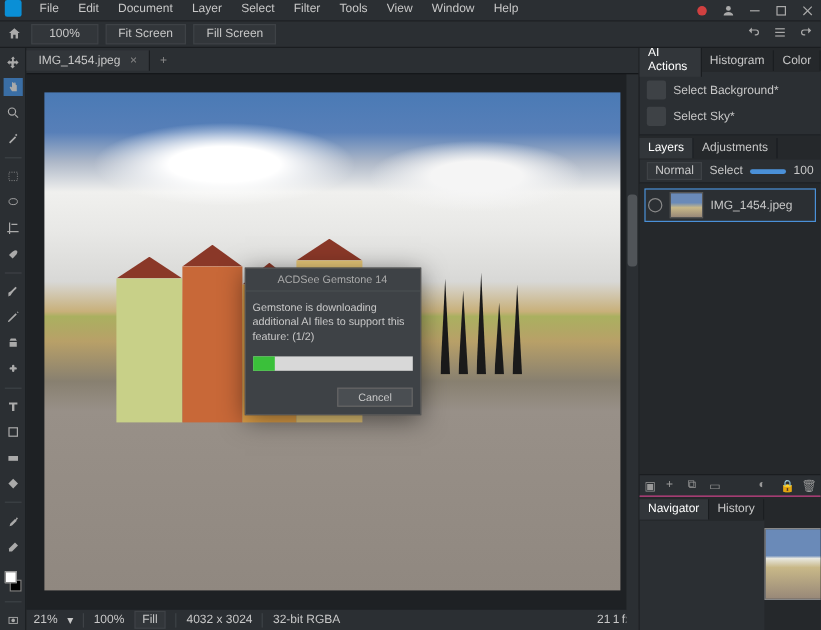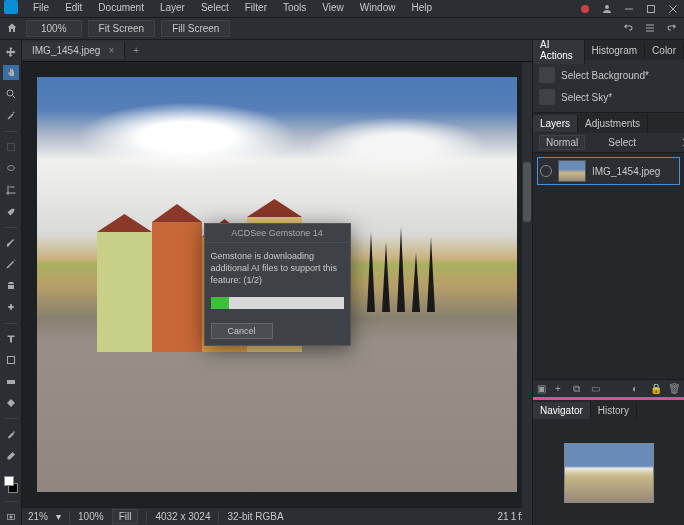--- a/index.html
+++ b/index.html
@@ -46,41 +46,41 @@
 .sel-box{background:#32363a;border:1px solid #3e4246;padding:1px 6px}
 .status-right{margin-left:auto;display:flex;gap:2px;align-items:center}
 .right{width:152px;background:#2b2f33;display:flex;flex-direction:column;border-left:1px solid #1a1d20}
 .panel-tabs{height:20px;display:flex;align-items:center;background:#25282b;font-size:9px}
 .ptab{padding:3px 7px;cursor:pointer;border-right:1px solid #1a1d20}
 .ptab.active{background:#32363a;color:#fff}
 .ai-actions{padding:4px 2px}
 .ai-row{display:flex;align-items:center;gap:6px;padding:3px 4px;cursor:pointer}
 .ai-icon{width:16px;height:16px;background:#3e4246;border-radius:2px}
 .layers-panel{flex:1;display:flex;flex-direction:column;border-top:1px solid #1a1d20}
-.layer-tools{height:20px;display:flex;align-items:center;padding:0 6px;gap:23px;font-size:9px;border-bottom:1px solid #1a1d20}
+.layer-tools{height:20px;display:flex;align-items:center;padding:0 6px;gap:6px;font-size:9px;border-bottom:1px solid #1a1d20}
 .opacity-slider{flex:1;height:4px;background:#3e4246;border-radius:2px;position:relative}
 .opacity-fill{height:100%;background:#4a90d8;border-radius:2px;width:100%}
 .layer-list{flex:1;background:#25282b;padding:4px}
 .layer-item{display:flex;align-items:center;gap:6px;background:#2b2f33;padding:2px;border:1px solid #4a90d8}
 .layer-thumb{width:28px;height:22px;background:linear-gradient(180deg,#6a8ab8 40%,#c8b888 60%,#988878 100%);border:1px solid #555}
 .eye{width:12px;height:12px;border-radius:50%;border:1px solid #888}
 .layer-btns{height:18px;display:flex;align-items:center;padding:0 4px;gap:6px;border-top:1px solid #1a1d20;justify-content:space-between}
 .lbtn-group{display:flex;gap:6px}
 .lbtn{width:12px;height:12px;cursor:pointer;color:#999}
-.nav-panel{height:128px;border-top:3px solid #ec4899;display:flex;flex-direction:column}
+.nav-panel{height:112px;border-top:1px solid #ec4899;display:flex;flex-direction:row}
 .nav-img{flex:1;display:flex;align-items:center;justify-content:center;background:#25282b}
 .nav-thumb{width:90px;height:60px;background:linear-gradient(180deg,#6a8ab8 38%,#e8e8e0 42%,#c8b888 55%,#988878 100%);border:1px solid #888}
 .modal-overlay{position:absolute;inset:0;display:flex;align-items:center;justify-content:center;pointer-events:none}
 .modal{width:147px;background:#3e4246;border:1px solid #555;box-shadow:0 4px 20px rgba(0,0,0,0.5);pointer-events:auto}
 .modal-title{text-align:center;padding:4px;font-size:9px;color:#aaa;border-bottom:1px solid #4a4e52}
 .modal-body{padding:8px 6px}
 .modal-msg{font-size:9px;line-height:1.3;margin-bottom:10px}
 .progress{height:12px;background:#d8d8d8;position:relative}
 .progress-fill{height:100%;background:#3ac03a;width:14%}
-.modal-btns{display:flex;justify-content:flex-start;padding:6px}
+.modal-btns{display:flex;justify-content:flex-end;padding:6px}
 .modal-btn{background:#4a4e52;border:1px solid #666;padding:2px 16px;cursor:pointer;font-size:9px}
 svg{width:12px;height:12px;fill:#aaa}
 </style>
 </head>
 <body>
 
 <div class="menubar">
   <div class="logo"></div>
   <div class="menu-item">File</div>
   <div class="menu-item">Edit</div>

